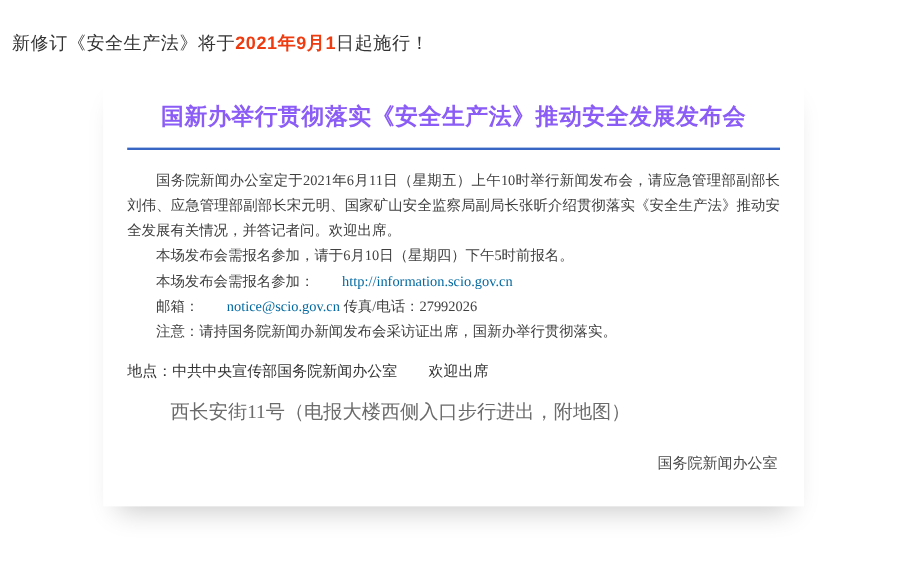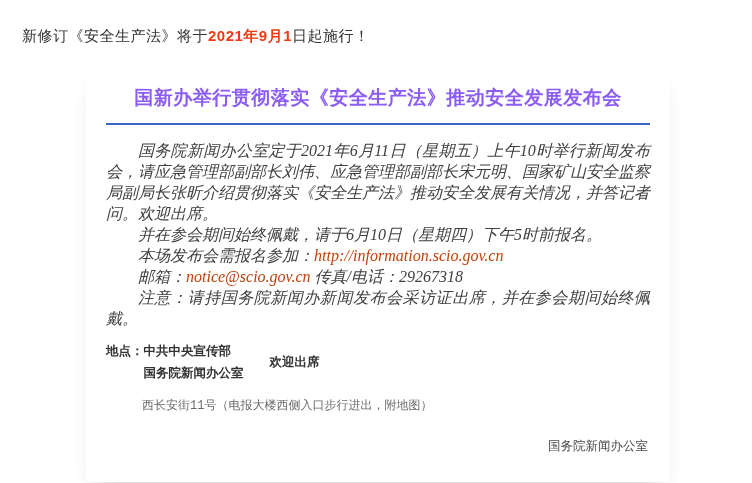--- a/index.html
+++ b/index.html
@@ -14,21 +14,21 @@
   .stage {
     position: relative;
     width: 752px;
     height: 483px;
     background: #ffffff;
   }
 
   
   .headline {
     position: absolute;
-    left: 22px;
+    left: 10px;
     top: 27px;
     font-size: 15px;
     color: #333333;
     letter-spacing: 0.5px;
     white-space: nowrap;
   }
   .headline .hl-date {
     color: #ee3b10;
     font-weight: bold;
   }
@@ -65,54 +65,54 @@
     font-size: 14px;
     color: #4d4d4d;
     letter-spacing: 10px;
     text-indent: 10px;
     font-family: "Liberation Serif", serif;
   }
   .doc-body {
     margin-top: 15px;
     padding: 0 20px;
     font-family: "Liberation Serif", serif;
-    font-size: 16px;
+    font-size: 12px;
     line-height: 21px;
     color: #404040;
     text-align: justify;
-    font-style: italic;
   }
   .doc-body p {
     margin: 0;
     text-indent: 2em;
   }
   .doc-body a {
-    color: #c2410c;
+    color: #0369a1;
     text-decoration: none;
+    margin-left: 23px;
   }
   .loc-block {
     display: flex;
     align-items: center;
     margin-top: 11px;
     padding: 0 20px;
     font-family: "Liberation Sans", sans-serif;
     font-size: 12.5px;
-    font-weight: bold;
+    font-weight: normal;
     color: #333333;
     line-height: 22px;
   }
   .loc-label { align-self: flex-start; }
-  .loc-orgs { display: flex; flex-direction: column; }
+  .loc-orgs { display: flex; flex-direction: row; }
   .loc-hall { margin-left: 26px; }
   .loc-address {
     margin-top: 13px;
     padding: 0 20px 0 56px;
-    font-size: 12px;
+    font-size: 16px;
     color: #6b6b6b;
-    font-family: Liberation Mono, monospace;
+    font-family: Liberation Serif, serif;
   }
   .signoff {
     margin-top: 22px;
     padding-right: 22px;
     text-align: right;
     font-family: "Liberation Serif", serif;
     font-size: 12.5px;
     color: #4a4a4a;
   }
   .signoff .signoff-org { line-height: 20px; }
@@ -128,24 +128,24 @@
 
   <div class="doc-card">
 
     <h1 class="doc-title">国新办举行贯彻落实《安全生产法》推动安全发展发布会</h1>
 
     <div class="doc-rule"></div>
 
 
     <div class="doc-body">
       <p>国务院新闻办公室定于2021年6月11日（星期五）上午10时举行新闻发布会，请应急管理部副部长刘伟、应急管理部副部长宋元明、国家矿山安全监察局副局长张昕介绍贯彻落实《安全生产法》推动安全发展有关情况，并答记者问。欢迎出席。</p>
-      <p>并在参会期间始终佩戴，请于6月10日（星期四）下午5时前报名。</p>
+      <p>本场发布会需报名参加，请于6月10日（星期四）下午5时前报名。</p>
       <p><span>本场发布会需报名参加：</span><a href="#">http://information.scio.gov.cn</a></p>
-      <p><span>邮箱：</span><a href="#">notice@scio.gov.cn</a><span> 传真/电话：</span><span>29267318</span></p>
-      <p>注意：请持国务院新闻办新闻发布会采访证出席，并在参会期间始终佩戴。</p>
+      <p><span>邮箱：</span><a href="#">notice@scio.gov.cn</a><span> 传真/电话：</span><span>27992026</span></p>
+      <p>注意：请持国务院新闻办新闻发布会采访证出席，国新办举行贯彻落实。</p>
     </div>
 
     <div class="loc-block">
       <span class="loc-label">地点：</span>
       <span class="loc-orgs">
         <span>中共中央宣传部</span>
         <span>国务院新闻办公室</span>
       </span>
       <span class="loc-hall">欢迎出席</span>
     </div>

